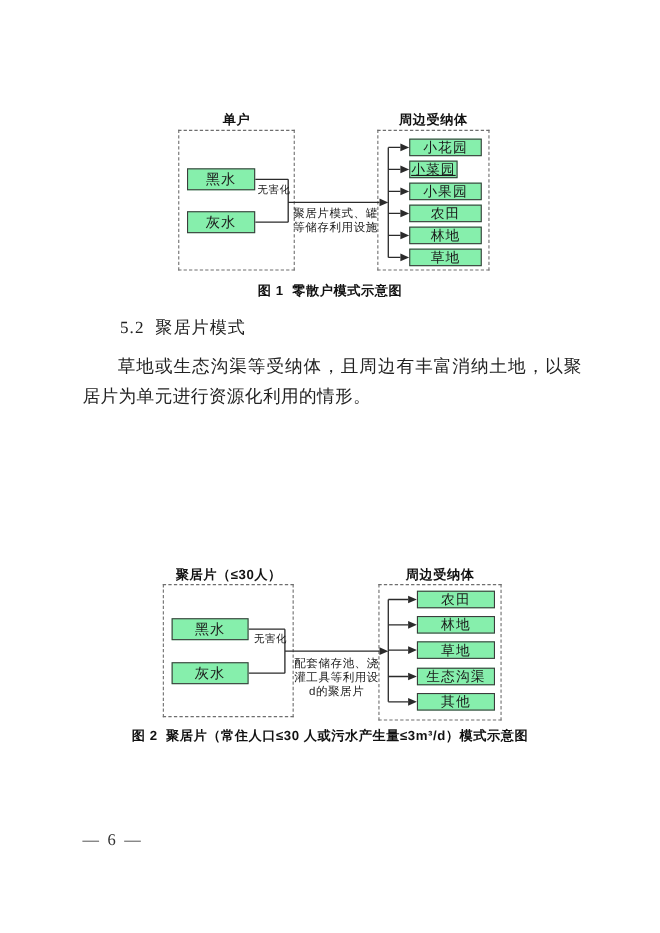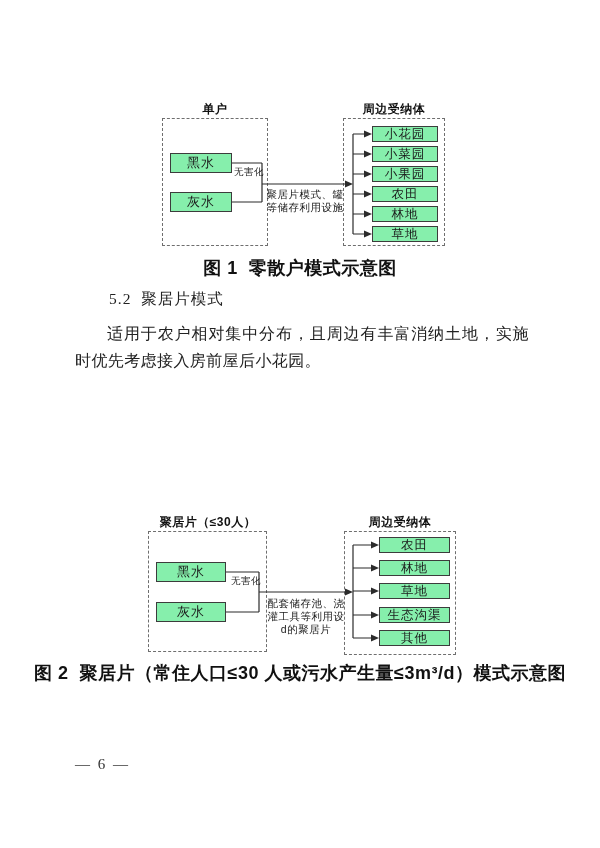--- a/index.html
+++ b/index.html
@@ -6,21 +6,21 @@
   .page{position:relative;width:600px;height:848px;background:#ffffff;overflow:hidden;
         font-family:"Liberation Sans",sans-serif;color:#1f1f1f;}
   .abs{position:absolute;box-sizing:border-box;}
   .grp-title{font-weight:bold;font-size:12px;text-align:center;letter-spacing:0.5px;color:#111;}
   .dashedbox{border:1px dashed #6e6e6e;background:transparent;}
   .node{border:1px solid #3c3c3c;background:#86efac;display:flex;align-items:center;justify-content:center;
         font-size:12.5px;color:#1a1a1a;letter-spacing:1px;}
   .srcnode{font-size:13px;}
   .smalllbl{font-size:9.5px;color:#1a1a1a;letter-spacing:0.5px;white-space:nowrap;margin-top:16px;}
   .connlbl{font-size:10.5px;line-height:13px;text-align:center;color:#1a1a1a;letter-spacing:0.5px;}
-  .caption{left:0;width:600px;text-align:center;font-weight:bold;font-size:18px;color:#111;
+  .caption{left:0;width:600px;text-align:center;font-weight:bold;font-size:12px;color:#111;
            letter-spacing:0.5px;white-space:pre;}
   .textblock{left:75px;width:454px;font-family:"Liberation Serif","DejaVu Serif",serif;
              font-size:16px;line-height:27.5px;color:#222;}
   .heading{font-size:15.5px;font-weight:normal;margin:0 0 7px 0;padding-left:34px;letter-spacing:1px;white-space:pre;}
   .para{margin:0;text-indent:2em;text-align:justify;letter-spacing:0.4px;}
   .footer{font-family:"Liberation Serif","DejaVu Serif",serif;font-size:15px;color:#333;letter-spacing:2px;white-space:pre;}
   svg.wires{position:absolute;overflow:visible;}
   svg.wires line,svg.wires path{stroke:#2b2b2b;stroke-width:1.2;fill:none;}
   svg.wires polygon{fill:#2b2b2b;stroke:none;}
 </style>
@@ -52,31 +52,31 @@
   <div class="abs node srcnode" style="left:170px;top:192px;width:62px;height:20px;">灰水</div>
 
   <div class="abs smalllbl" style="left:234px;top:150px;">无害化</div>
 
   <div class="abs connlbl" style="left:266px;top:188px;width:78px;">
     <div>聚居片模式、罐</div>
     <div>等储存利用设施</div>
   </div>
 
   <div class="abs node" style="left:372px;top:126px;width:66px;height:16px;">小花园</div>
-  <div class="abs node" style="left:372px;top:146px;width:66px;height:16px;">小菜园</div>
+  <div class="abs node" style="left:372px;top:146px;width:44px;height:16px;text-decoration:underline;">小菜园</div>
   <div class="abs node" style="left:372px;top:166px;width:66px;height:16px;">小果园</div>
   <div class="abs node" style="left:372px;top:186px;width:66px;height:16px;">农田</div>
   <div class="abs node" style="left:372px;top:206px;width:66px;height:16px;">林地</div>
   <div class="abs node" style="left:372px;top:226px;width:66px;height:16px;">草地</div>
 
   <div class="abs caption" style="top:256px;">图 1  零散户模式示意图</div>
 
   <div class="abs textblock" style="top:285px;">
     <h2 class="heading">5.2  聚居片模式</h2>
-    <p class="para">适用于农户相对集中分布，且周边有丰富消纳土地，实施时优先考虑接入房前屋后小花园。</p>
+    <p class="para">草地或生态沟渠等受纳体，且周边有丰富消纳土地，以聚居片为单元进行资源化利用的情形。</p>
   </div>
 
   <div class="abs grp-title" style="left:141px;top:514px;width:134px;">聚居片（≤30人）</div>
   <div class="abs grp-title" style="left:344px;top:514px;width:112px;">周边受纳体</div>
 
   <div class="abs dashedbox" style="left:148px;top:531px;width:119px;height:121px;"></div>
   <div class="abs dashedbox" style="left:344px;top:531px;width:112px;height:124px;"></div>
 
   <svg class="wires" style="left:140px;top:510px;" width="320" height="150" viewBox="0 0 320 150">
     <path d="M86,62 H119 M86,102 H119 M119,62 V102 M119,82 H205"></path>

